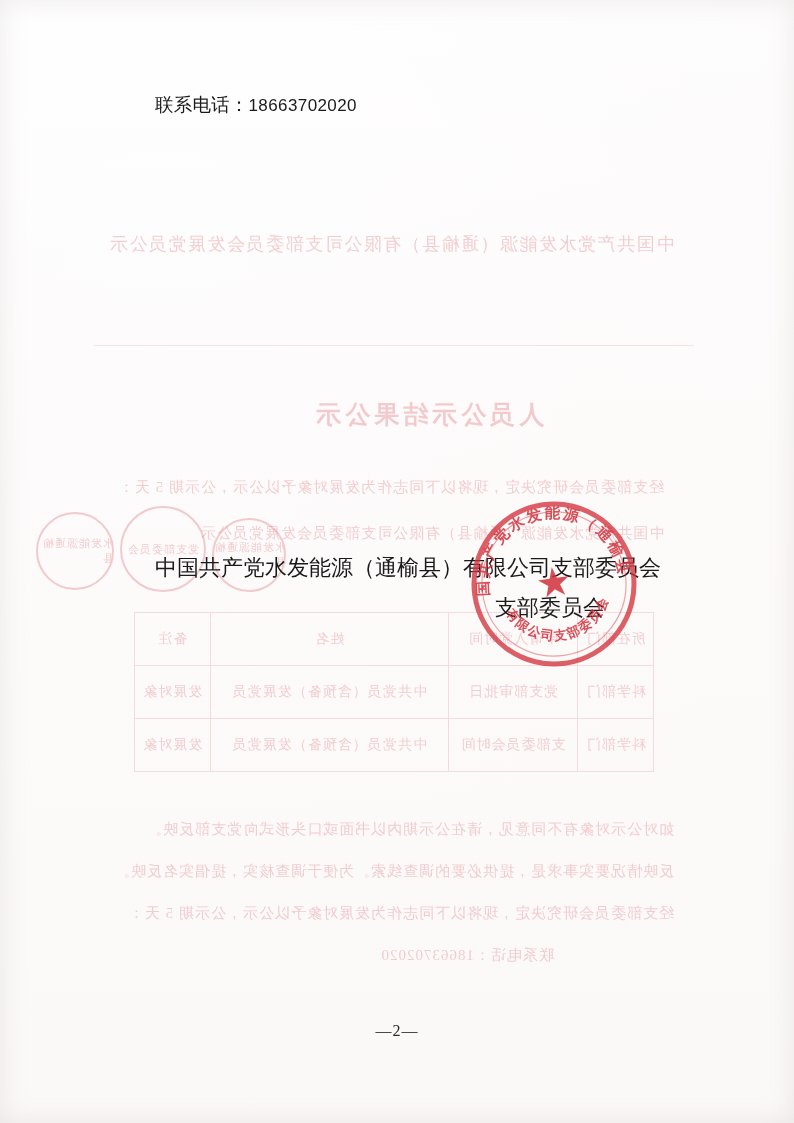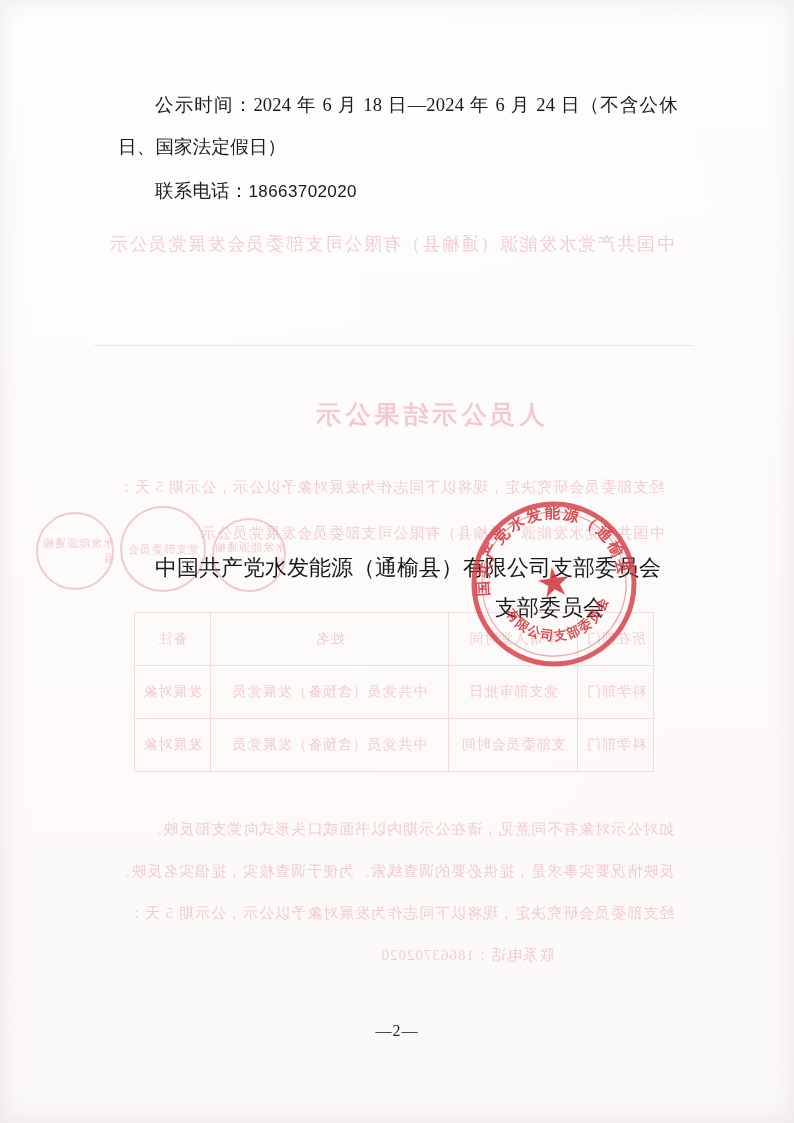--- a/index.html
+++ b/index.html
@@ -225,21 +225,20 @@
   <div class="faint-stamp" style="left:120px; top:506px; width:86px; height:86px;">
     <div class="ring"></div>
     <div class="stamp-text">党支部委员会</div>
   </div>
   <div class="faint-stamp" style="left:212px; top:518px; width:74px; height:74px;">
     <div class="ring"></div>
     <div class="stamp-text">水发能源通榆县</div>
   </div>
 
   <div class="content">
-    <p class="para indent">公示时间：2024 年 6 月 18 日—2024 年 6 月 24 日（不含公休日、国家法定假日）</p>
     <p class="para indent"><span>联系电话：</span><span class="mono">18663702020</span></p>
   </div>
 
   <div class="signature">
     <div class="sig-line1">中国共产党水发能源（通榆县）有限公司支部委员会</div>
     <div class="sig-line3">支部委员会</div>
   </div>
 
   <div class="seal">
     <svg width="172" height="172" viewBox="0 0 172 172" xmlns="http://www.w3.org/2000/svg">

